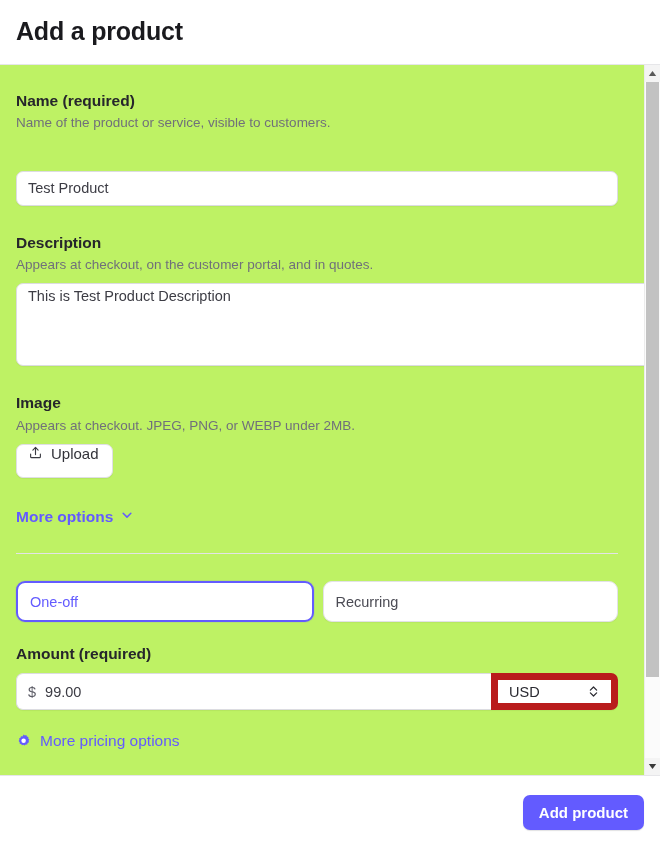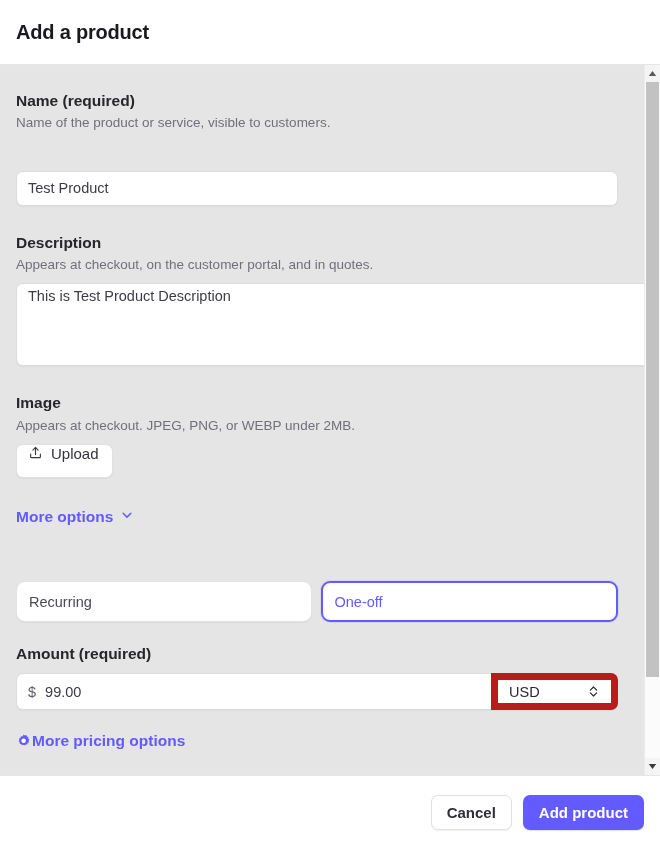--- a/index.html
+++ b/index.html
@@ -24,39 +24,39 @@
   .dialog-header {
     height: 65px;
     flex: 0 0 65px;
     display: flex;
     align-items: center;
     padding: 0 16px;
     border-bottom: 1px solid #e6e6e9;
     background: #fff;
   }
   .dialog-title {
-    font-size: 20px;
+    font-size: 25px;
     font-weight: bold;
     color: #1a1a1e;
     letter-spacing: -0.2px;
     line-height: 1.1;
   }
 
   
   .body-wrap {
     flex: 1 1 auto;
     display: flex;
     min-height: 0;
     position: relative;
   }
   .form-scroll {
     flex: 1 1 auto;
     overflow: hidden;
     padding: 26px 16px 0 16px;
-    background: #e5e5e5;
+    background: #bef264;
   }
 
   .field { margin-bottom: 0; }
   .field-label {
     font-size: 15.5px;
     font-weight: bold;
     color: #26262b;
     line-height: 1.3;
     margin-bottom: 2px;
   }
@@ -129,24 +129,24 @@
     align-items: flex-start;
     gap: 7px;
     color: #635bff;
     font-size: 15.5px;
     font-weight: bold;
     cursor: pointer;
   }
   .more-pricing {
     display: inline-flex;
     align-items: center;
-    gap: 0;
+    gap: 8px;
     color: #635bff;
     font-size: 15.5px;
-    font-weight: bold;
+    font-weight: normal;
     cursor: pointer;
   }
   .more-pricing svg, .more-options svg { display: block; }
 
   .divider {
     width: 602px;
     height: 1px;
     background: #e3e3e7;
     margin: 0;
   }
@@ -358,25 +358,25 @@
       </div>
 
       <div class="spacer-md"></div>
 
       <div class="divider"></div>
 
       <div class="spacer-md"></div>
 
       
       <div class="tab-row">
+        <div class="tab active">
+          <span>One-off</span>
+        </div>
         <div class="tab inactive">
           <span>Recurring</span>
-        </div>
-        <div class="tab active">
-          <span>One-off</span>
         </div>
       </div>
 
       <div class="spacer-sm"></div>
 
       
       <div class="field">
         <div class="field-label">Amount (required)</div>
         <div style="height:7px"></div>
         <div class="amount-row">
@@ -427,17 +427,16 @@
           <svg width="9" height="7" viewBox="0 0 9 7">
               <path d="M4.5 6 L0.8 1 L8.2 1 Z" fill="#3a3a3a"></path>
             </svg>
         </span>
       </div>
     </div>
 
   </div>
 
   <div class="dialog-footer">
-    <div class="btn-cancel">Cancel</div>
     <div class="btn-primary">Add product</div>
   </div>
 
 </div>
 
 </body></html>

